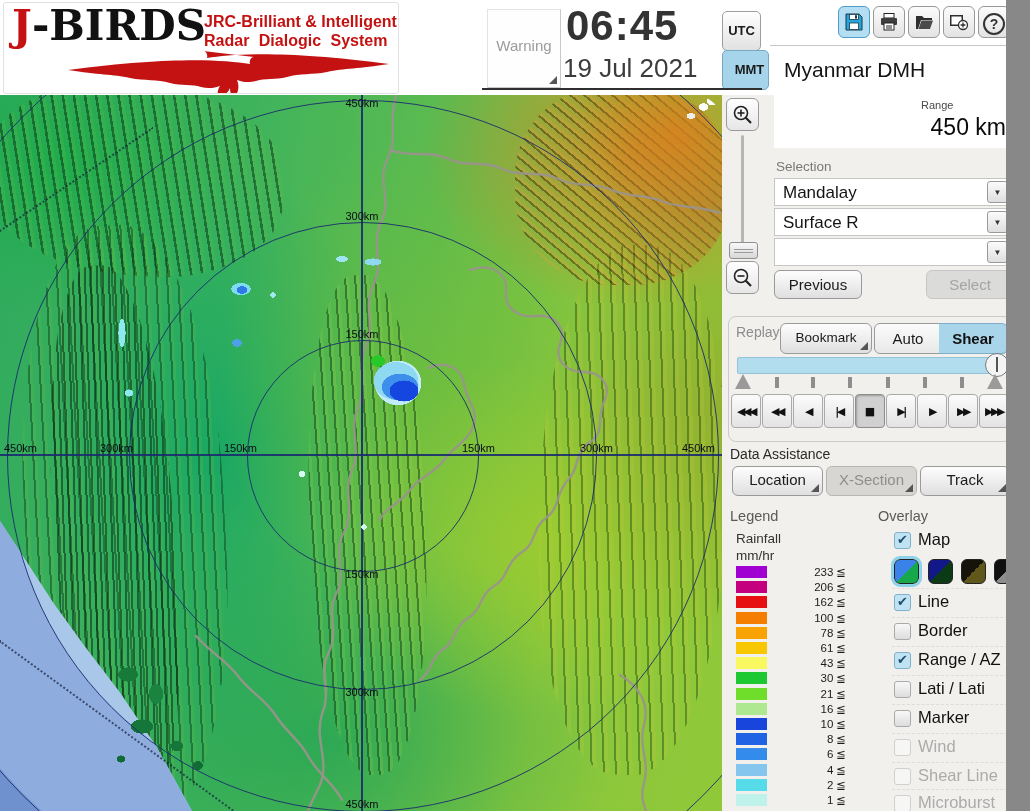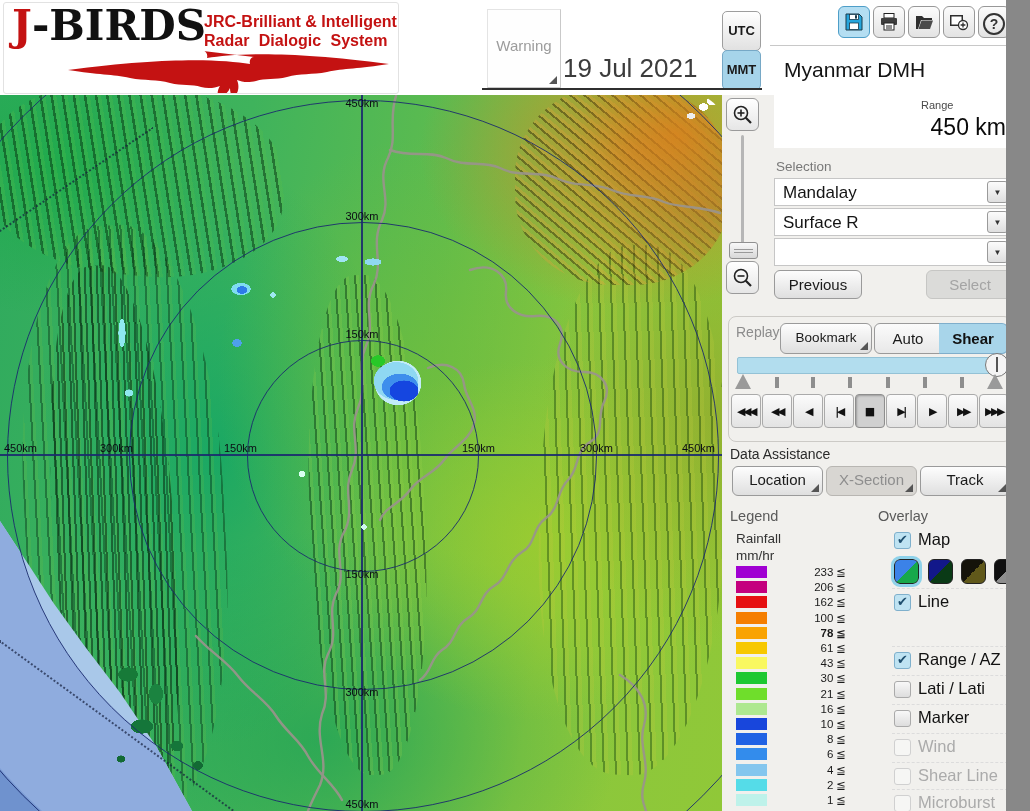--- a/index.html
+++ b/index.html
@@ -14,21 +14,21 @@
   #logo-text .j{color:#C41212;}
   #tagline{position:absolute;left:200px;top:9px;color:#C41212;font-weight:bold;font-size:16px;line-height:19px;white-space:nowrap;}
   #tagline .t2{word-spacing:5px;}
   #eagle{position:absolute;left:8px;top:44px;width:382px;height:46px;}
   #warning-btn{position:absolute;left:487px;top:9px;width:72px;height:77px;background:#FEFEFE;border:1px solid #E4E4E4;border-right-color:#C9C9C9;border-bottom-color:#C9C9C9;color:#9C9C9C;font-size:15px;text-align:center;line-height:72px;}
   .fold::after{content:"";position:absolute;right:3px;bottom:3px;width:0;height:0;border-left:8px solid transparent;border-bottom:8px solid #555;}
   #time{position:absolute;left:566px;top:2px;width:150px;font-size:42px;font-weight:bold;color:#333;letter-spacing:1px;}
   #date{position:absolute;left:563px;top:53px;width:160px;font-size:26px;color:#3C3C3C;}
   .tzbtn{position:absolute;left:722px;width:37px;border-radius:5px;font-size:13px;font-weight:bold;color:#1A1A1A;text-align:center;}
   #utc-btn{top:11px;height:38px;line-height:38px;background:linear-gradient(#FFF,#E1E1E1);border:1px solid #9E9E9E;}
-  #mmt-btn{top:50px;height:38px;line-height:38px;background:#A6D4EA;border:1px solid #76A8C6;}
+  #mmt-btn{top:50px;height:38px;line-height:38px;background:#A6D4EA;border:1px solid #76A8C6;padding-left:8px;}
   .tbtn{position:absolute;top:6px;width:32px;height:32px;border-radius:6px;background:linear-gradient(#FCFCFC,#E3E3E3);border:1px solid #989898;padding:0;}
   .tbtn svg{position:absolute;left:5px;top:5px;width:20px;height:20px;}
   #tb-save{left:838px;background:#B4DEF2;border-color:#4E9EC8;}
   #tb-print{left:873px;} #tb-open{left:908px;} #tb-capture{left:943px;} #tb-help{left:978px;}
   #tb-help span{display:block;width:18px;height:18px;margin:6px auto;border:2px solid #333;border-radius:50%;font-size:14px;font-weight:bold;line-height:18px;color:#333;text-align:center;}
   #tb-sep{position:absolute;left:770px;top:45px;width:242px;height:1px;background:#C8C8C8;}
   #station-box{position:absolute;left:774px;top:52px;width:238px;height:37px;background:#FFF;}
   #station-box span{position:absolute;left:10px;top:6px;font-size:21px;color:#141414;}
   #clock-underline{position:absolute;left:482px;top:88px;width:280px;height:2px;background:#2F2F2F;}
 
@@ -155,20 +155,21 @@
       <div id="logo-text"><span class="j">J</span><span>-BIRDS</span></div>
       <div id="tagline">
         <div class="t1">JRC-Brilliant &amp; Intelligent</div>
         <div class="t2">Radar Dialogic System</div>
       </div>
       <svg id="eagle" viewBox="0 0 380 46">
         <path fill="#C41212" d="M190,4 c3,0 5,3 4,7 c30,-5 85,-7 182,6 c-30,5 -45,4 -62,8 c-15,3 -27,1 -40,5 c-12,3 -22,1 -31,4 c-8,2 -14,1 -19,-1 c3,7 1,14 -4,18 c-2,-3 -3,-6 -3,-10 c-2,5 -6,8 -12,9 c-1,-4 0,-8 2,-11 c-5,2 -12,3 -19,1 c-9,-3 -19,-1 -31,-4 c-13,-4 -25,-2 -40,-5 c-17,-4 -32,-3 -62,-8 c97,-13 152,-11 182,-6 c-1,-4 1,-7 4,-7 z"></path>
       </svg>
     </div>
     <div id="warning-btn" class="fold">Warning</div>
+    <div id="time">06:45</div>
     <div id="date">19 Jul 2021</div>
     <div id="utc-btn" class="tzbtn">UTC</div>
     <div id="mmt-btn" class="tzbtn">MMT</div>
     <button id="tb-save" class="tbtn">
       <svg viewBox="0 0 20 20">
           <path d="M2 2h13l3 3v13H2z" fill="#25A5DC" stroke="#1A3A4A" stroke-width="1"></path>
           <rect x="5.5" y="11" width="9" height="6.5" fill="#FFF" stroke="#1A3A4A" stroke-width="0.8"></rect>
           <rect x="5.5" y="2.5" width="9" height="5" fill="#FFF" stroke="#1A3A4A" stroke-width="0.8"></rect>
           <rect x="11" y="3.2" width="2" height="3.4" fill="#1A3A4A"></rect>
         </svg>
@@ -362,21 +363,21 @@
       <span class="lg-vt"><i>206</i><i class="q">≦</i></span>
     </div>
   <div class="lg-row" style="top:596px;">
       <span class="lg-sw" style="background: rgb(230, 16, 16);"></span>
       <span class="lg-vt"><i>162</i><i class="q">≦</i></span>
     </div>
   <div class="lg-row" style="top:612px;">
       <span class="lg-sw" style="background: rgb(245, 126, 0);"></span>
       <span class="lg-vt"><i>100</i><i class="q">≦</i></span>
     </div>
-  <div class="lg-row" style="top:627px;font-weight:bold;">
+  <div class="lg-row" style="top:627px;">
       <span class="lg-sw" style="background: rgb(249, 163, 2);"></span>
       <span class="lg-vt"><i>78</i><i class="q">≦</i></span>
     </div>
   <div class="lg-row" style="top:642px;">
       <span class="lg-sw" style="background: rgb(247, 200, 0);"></span>
       <span class="lg-vt"><i>61</i><i class="q">≦</i></span>
     </div>
   <div class="lg-row" style="top:657px;">
       <span class="lg-sw" style="background: rgb(249, 248, 96);"></span>
       <span class="lg-vt"><i>43</i><i class="q">≦</i></span>
@@ -429,20 +430,24 @@
     <span class="msw" style="left: 36px; --c1: #12188A; --c2: #0A3A16;"></span>
     <span class="msw" style="left: 69px; --c1: #15130A; --c2: #60581A;"></span>
     <span class="msw" style="left: 102px; --c1: #101010; --c2: #8E8E8E;"></span>
   </div>
   <div class="ov-row sep" style="top:588px;">
     <span class="cb checked">
         <i class="mk">✔</i>
       </span>
     <span class="ov-lb">Line</span>
   </div>
+  <div class="ov-row sep" style="top:617px;">
+    <span class="cb unchecked"></span>
+    <span class="ov-lb">Border</span>
+  </div>
   <div class="ov-row sep" style="top:646px;">
     <span class="cb checked">
         <i class="mk">✔</i>
       </span>
     <span class="ov-lb">Range / AZ</span>
   </div>
   <div class="ov-row sep" style="top:675px;">
     <span class="cb unchecked"></span>
     <span class="ov-lb">Lati / Lati</span>
   </div>

